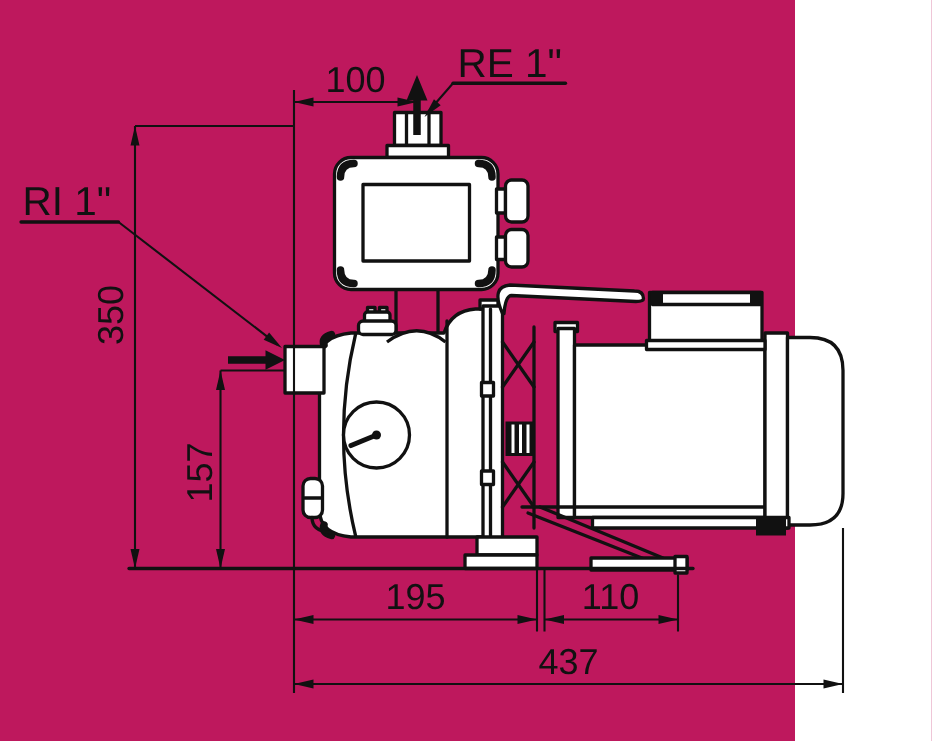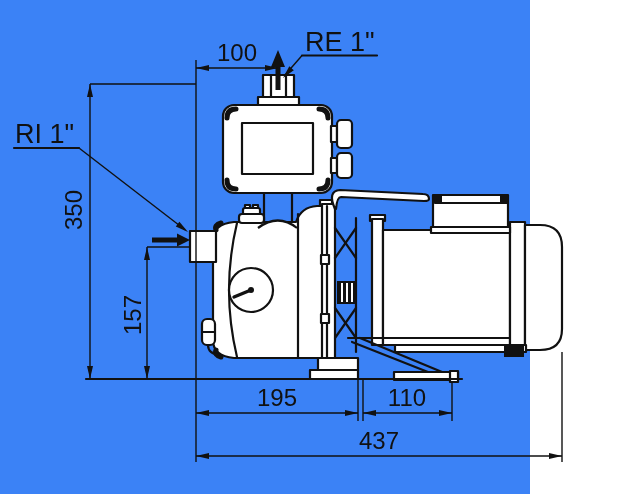--- a/index.html
+++ b/index.html
@@ -1,17 +1,17 @@
 <!DOCTYPE html>
 <html><head>
 <meta charset="utf-8">
 <style>
   html,body{margin:0;padding:0;background:#ffffff;}
   body{width:621px;height:494px;overflow:hidden;font-family:"Liberation Sans",sans-serif;}
-  .stage{position:relative;width:530px;height:494px;background:#3b82f6;}
+  .stage{position:relative;width:530px;height:494px;background:#be185d;}
   svg{display:block;}
   .outline{fill:none;stroke:#111;stroke-width:2.2;stroke-linejoin:round;stroke-linecap:round;}
   .outline-w{fill:#fff;stroke:#111;stroke-width:2.2;stroke-linejoin:round;}
   .thin{fill:none;stroke:#111;stroke-width:1.4;}
   .thick{fill:none;stroke:#111;stroke-width:5;stroke-linecap:round;}
   .solid{fill:#111;stroke:none;}
   .dimtext{font-family:"Liberation Sans",sans-serif;font-size:24px;fill:#111;}
   .porttext{font-family:"Liberation Sans",sans-serif;font-size:27px;fill:#111;}
 </style>
 </head>

